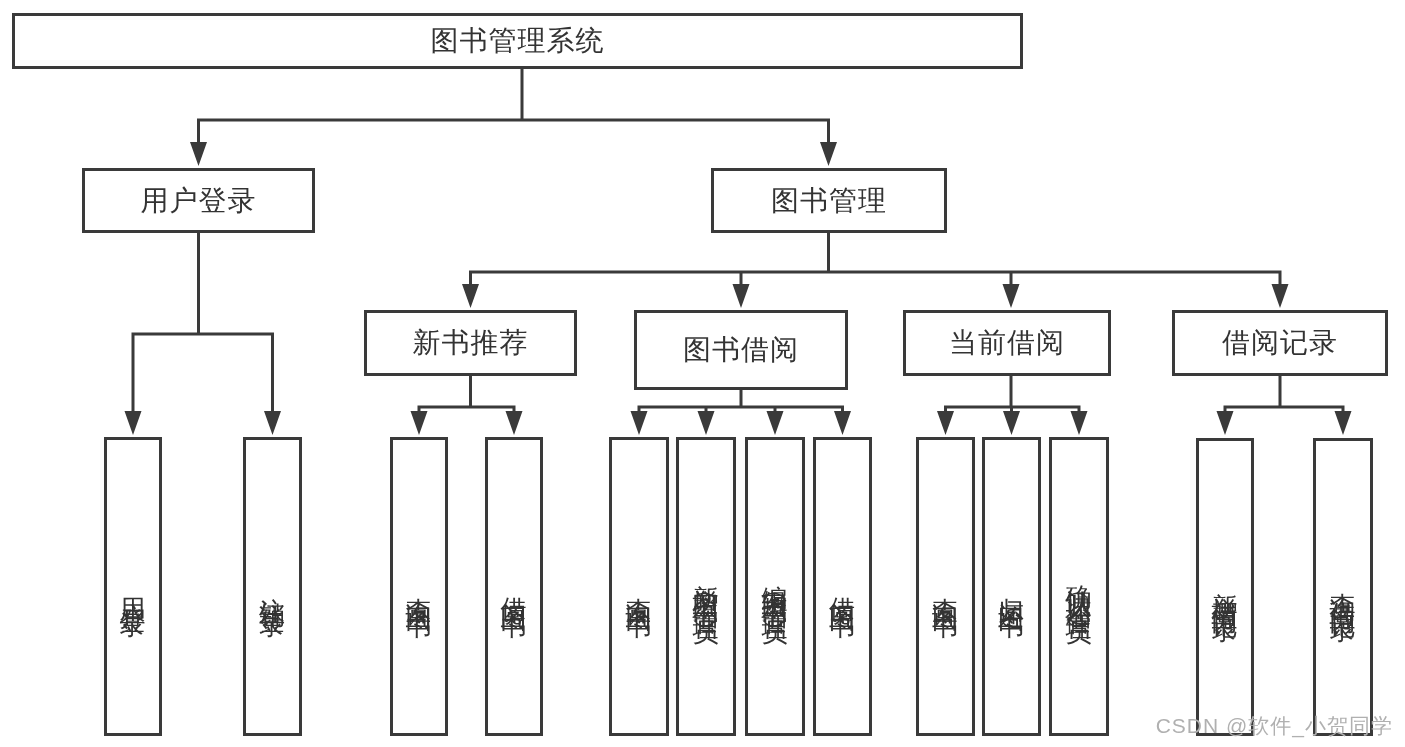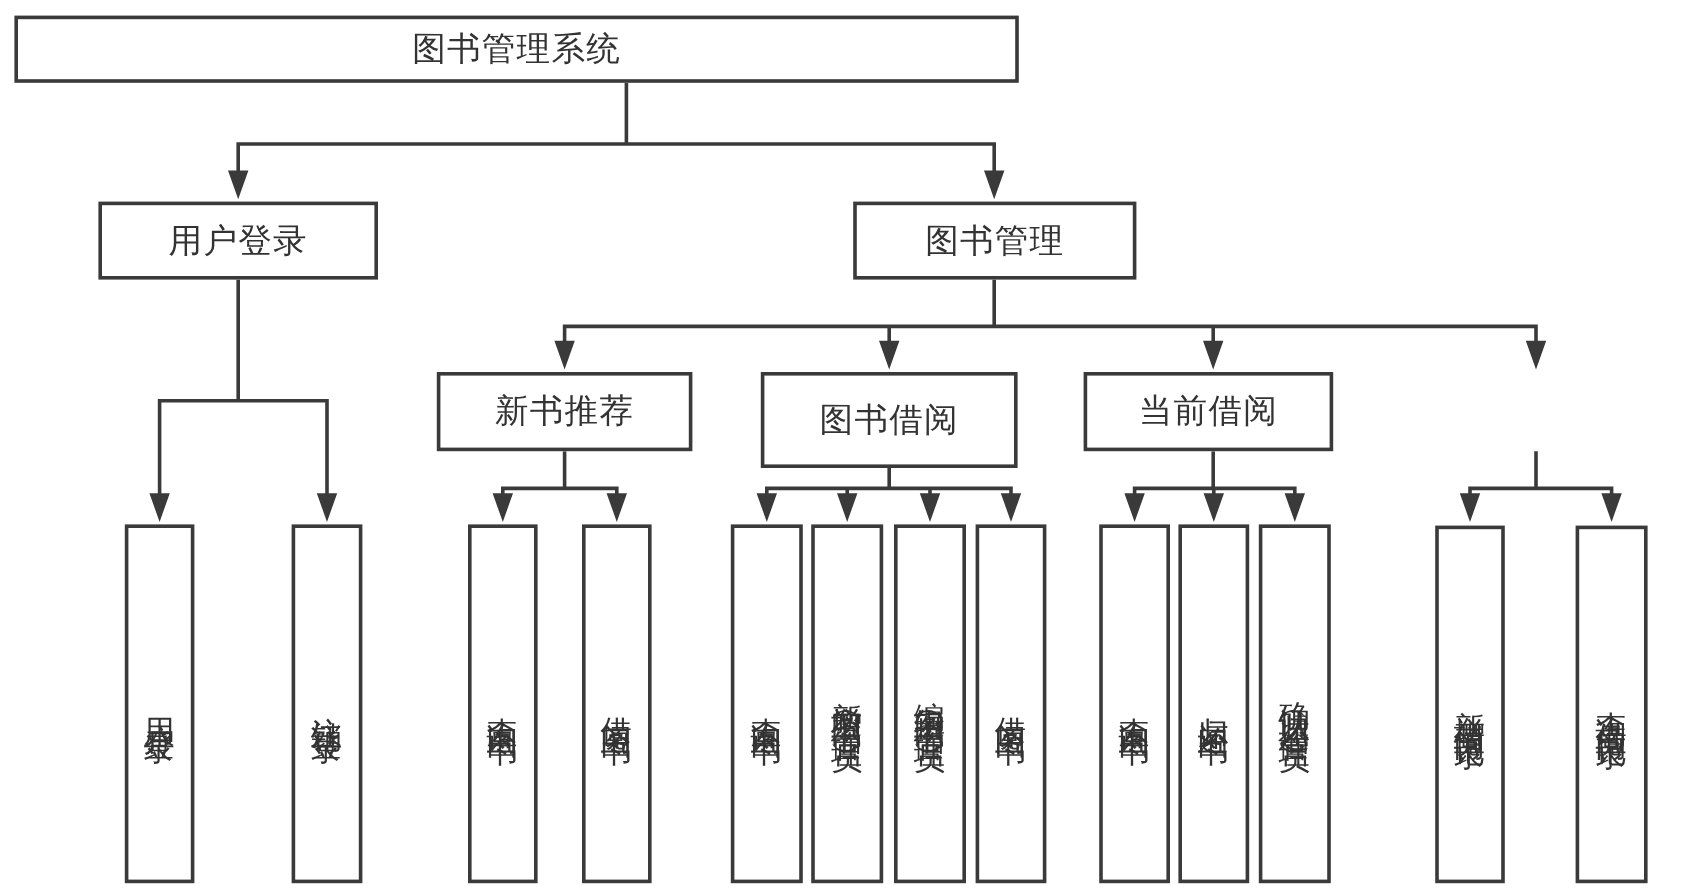--- a/index.html
+++ b/index.html
@@ -101,28 +101,29 @@
       M697.5,411 h17 L706,435 Z
       M766.5,411 h17 L775,435 Z
       M834,411 h17 L842.5,435 Z
       M937,411 h17 L945.5,435 Z
       M1003,411 h17 L1011.5,435 Z
       M1070.5,411 h17 L1079,435 Z
       M1216.5,411 h17 L1225,435 Z
       M1334.5,411 h17 L1343,435 Z"></path>
   </svg>
 
-  <div class="box h" style="left:12px;top:13px;width:837px;height:56px">图书管理系统</div>
+  <div class="box h" style="left:12px;top:13px;width:1011px;height:56px">图书管理系统</div>
 
   <div class="box h" style="left:82px;top:168px;width:233px;height:65px">用户登录</div>
   <div class="box h" style="left:364px;top:310px;width:213px;height:66px">新书推荐</div>
 
   <div class="box h" style="left:711px;top:168px;width:236px;height:65px">图书管理</div>
   <div class="box h" style="left:634px;top:310px;width:214px;height:80px">图书借阅</div>
   <div class="box h" style="left:903px;top:310px;width:208px;height:66px">当前借阅</div>
+  <div class="box h" style="left:1172px;top:310px;width:216px;height:66px">借阅记录</div>
 
   <div class="box v" style="left:104px;top:437px;width:58px;height:299px">
     <span class="vtext">用户登录</span>
   </div>
   <div class="box v" style="left:243px;top:437px;width:59px;height:299px">
     <span class="vtext">注销登录</span>
   </div>
 
   <div class="box v" style="left:390px;top:437px;width:58px;height:299px">
     <span class="vtext">查询图书</span>
@@ -154,14 +155,15 @@
     <span class="vtext">确认归还（管理员）</span>
   </div>
 
   <div class="box v" style="left:1196px;top:438px;width:58px;height:298px">
     <span class="vtext">新增借阅记录</span>
   </div>
   <div class="box v" style="left:1313px;top:438px;width:60px;height:298px">
     <span class="vtext">查询借阅记录</span>
   </div>
 
+  <div id="watermark">CSDN @软件_小贺同学</div>
 
 </div>
 
 </body></html>

